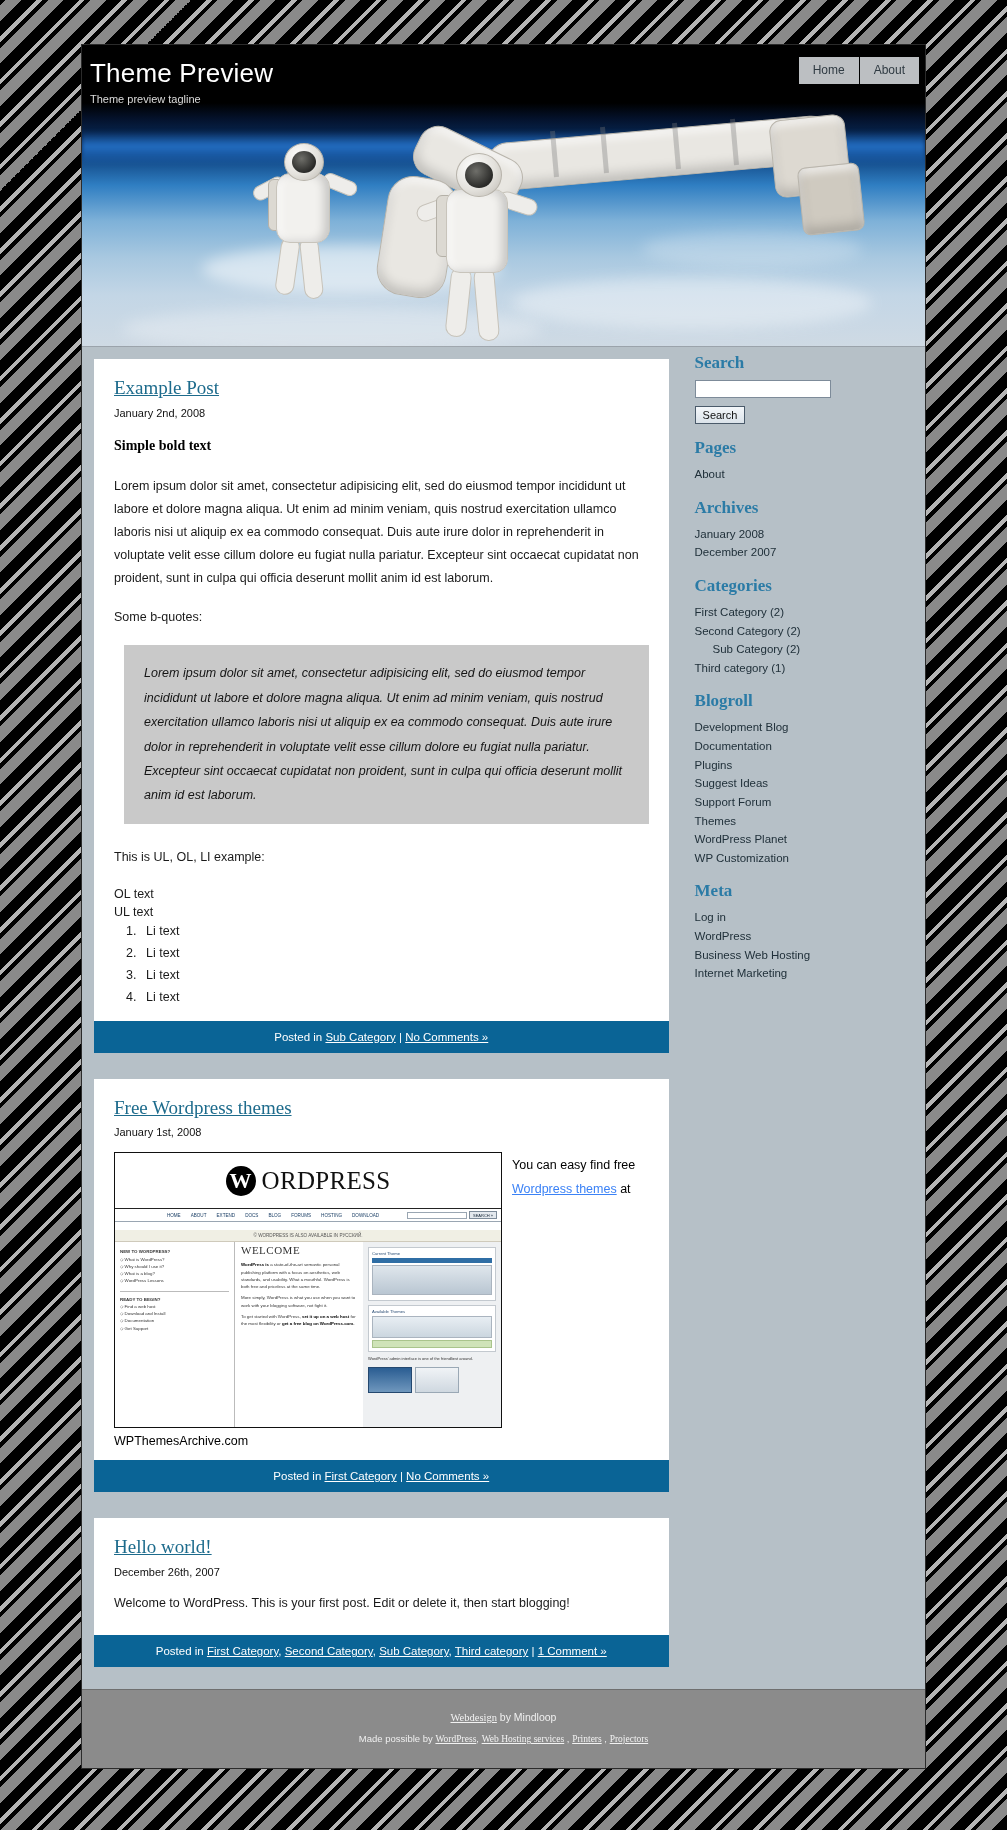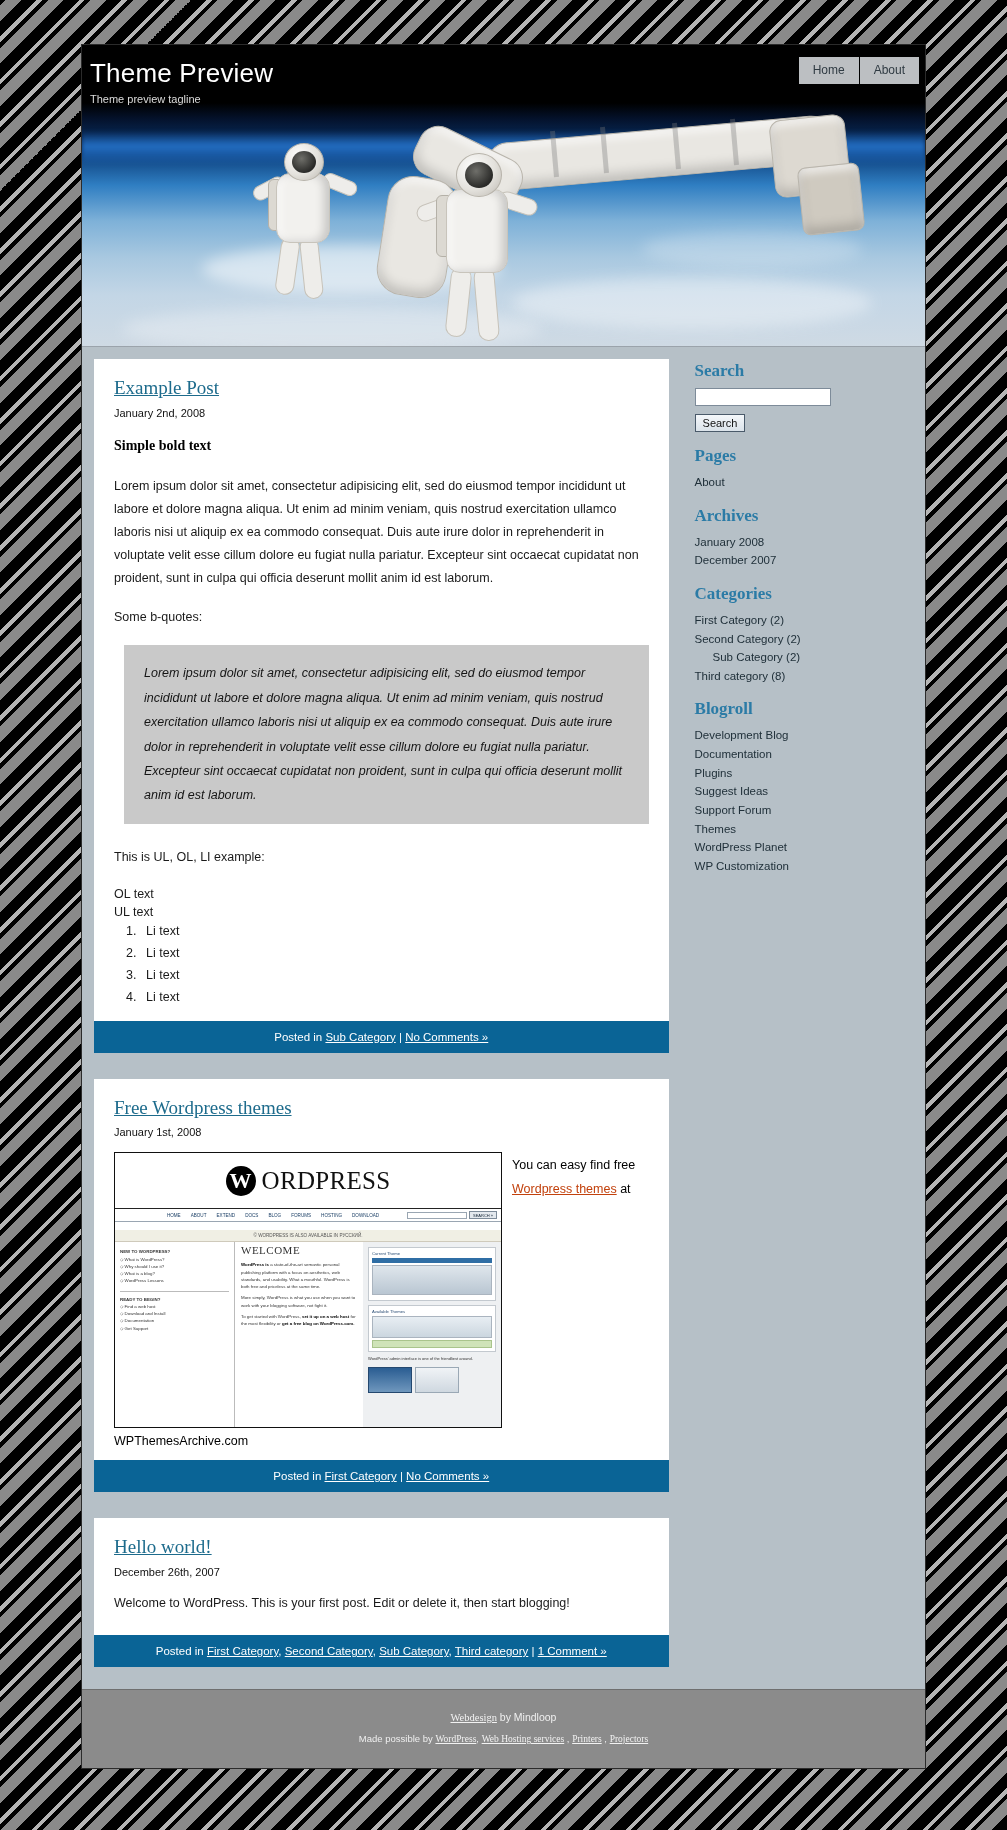--- a/index.html
+++ b/index.html
@@ -150,21 +150,21 @@
   .astroB .l3 { left:36px; top:122px; width:21px; height:70px; transform:rotate(6deg); }
   .astroB .l4 { left:64px; top:122px; width:21px; height:74px; transform:rotate(-5deg); }
 
   .header-fade {
     position:absolute; left:0; right:0; bottom:0; height:1px; background:rgba(0,0,0,.25);
   }
 
   
   .columns { display:flex; align-items:stretch; background:#b6c0c7; }
   .content { width:600px; padding:12px 12px 0 12px; }
-  .sidebar { width:245px; padding:14px 14px 20px 14px; }
+  .sidebar { width:245px; padding:6px 14px 20px 14px; }
 
   
   .post { background:#fff; padding:18px 20px 0 20px; margin-bottom:26px; }
   .post:last-child { margin-bottom:22px; }
   .post-title {
     font-family:"Liberation Serif", serif;
     font-size:19px; font-weight:400; line-height:1.2; margin-bottom:7px;
   }
   .post-title a { color:#1d6b8c; text-decoration:underline; }
   .post-date { font-size:11px; color:#111; margin-bottom:14px; }
@@ -226,21 +226,21 @@
   .wp-thumb { height:30px; background:linear-gradient(#dfe6ec,#b9c6d2); border:1px solid #aab4bf; margin-bottom:2px; }
   .wp-thumb2 { height:22px; background:linear-gradient(#e8eef3,#cbd6df); border:1px solid #aab4bf; }
   .wp-bluebar { height:5px; background:#2f6ea5; margin-bottom:2px; }
   .wp-grn { height:8px; background:#cfe3b8; border:1px solid #a9c48c; }
   .wp-ads { display:flex; gap:3px; margin-top:4px; }
   .wp-ad { width:44px; height:26px; background:linear-gradient(#2a5d92,#6f97bd); border:1px solid #24486f; }
   .wp-ad.light { background:linear-gradient(#f0f3f6,#cfd8e0); border-color:#9aa8b5; }
   .wp-divider { border-top:1px solid #bbb; margin:6px 0 4px; }
 
   .img-caption-text { font-size:12.5px; line-height:1.9; padding-top:2px; }
-  .img-caption-text a { color:#c2410c; text-decoration:underline; }
+  .img-caption-text a { color:#3b82f6; text-decoration:underline; }
   .img-source { font-size:12.5px; margin:6px 0 4px 0; }
 
   
   .side-block { margin-bottom:14px; }
   .side-h {
     font-family:"Liberation Serif", serif; font-size:17px; color:#2b7ba6;
     font-weight:bold; margin-bottom:7px;
   }
   .side-list { list-style:none; }
   .side-list li { font-size:11.5px; line-height:1.62; }
@@ -488,38 +488,47 @@
           <li><a href="#">December 2007</a></li>
         </ul>
       </div>
 
       <div class="side-block">
         <div class="side-h">Categories</div>
         <ul class="side-list">
           <li><a href="#">First Category (2)</a></li>
           <li><a href="#">Second Category (2)</a></li>
           <li class="indent"><a href="#">Sub Category (2)</a></li>
-          <li><a href="#">Third category (8)</a></li>
+          <li><a href="#">Third category (1)</a></li>
         </ul>
       </div>
 
       <div class="side-block">
         <div class="side-h">Blogroll</div>
         <ul class="side-list">
           <li><a href="#">Development Blog</a></li>
           <li><a href="#">Documentation</a></li>
           <li><a href="#">Plugins</a></li>
           <li><a href="#">Suggest Ideas</a></li>
           <li><a href="#">Support Forum</a></li>
           <li><a href="#">Themes</a></li>
           <li><a href="#">WordPress Planet</a></li>
           <li><a href="#">WP Customization</a></li>
         </ul>
       </div>
 
+      <div class="side-block">
+        <div class="side-h">Meta</div>
+        <ul class="side-list">
+          <li><a href="#">Log in</a></li>
+          <li><a href="#">WordPress</a></li>
+          <li><a href="#">Business Web Hosting</a></li>
+          <li><a href="#">Internet Marketing</a></li>
+        </ul>
+      </div>
 
     </div>
   </div>
 
   <div class="footer">
     <div>
       <a href="#">Webdesign</a><span> by Mindloop</span>
     </div>
     <div class="line2">
       <span>Made possible by </span><a href="#">WordPress</a><span>, </span><a href="#">Web Hosting services</a><span> , </span><a href="#">Printers</a><span> , </span><a href="#">Projectors</a>

